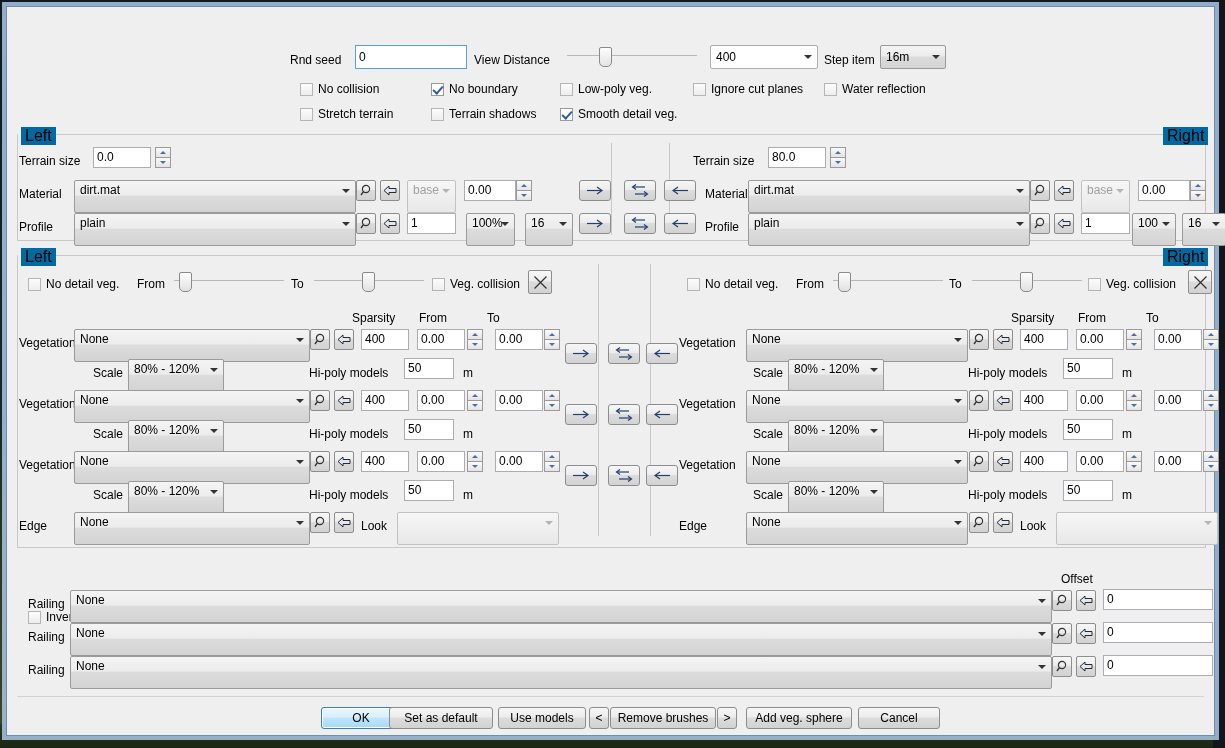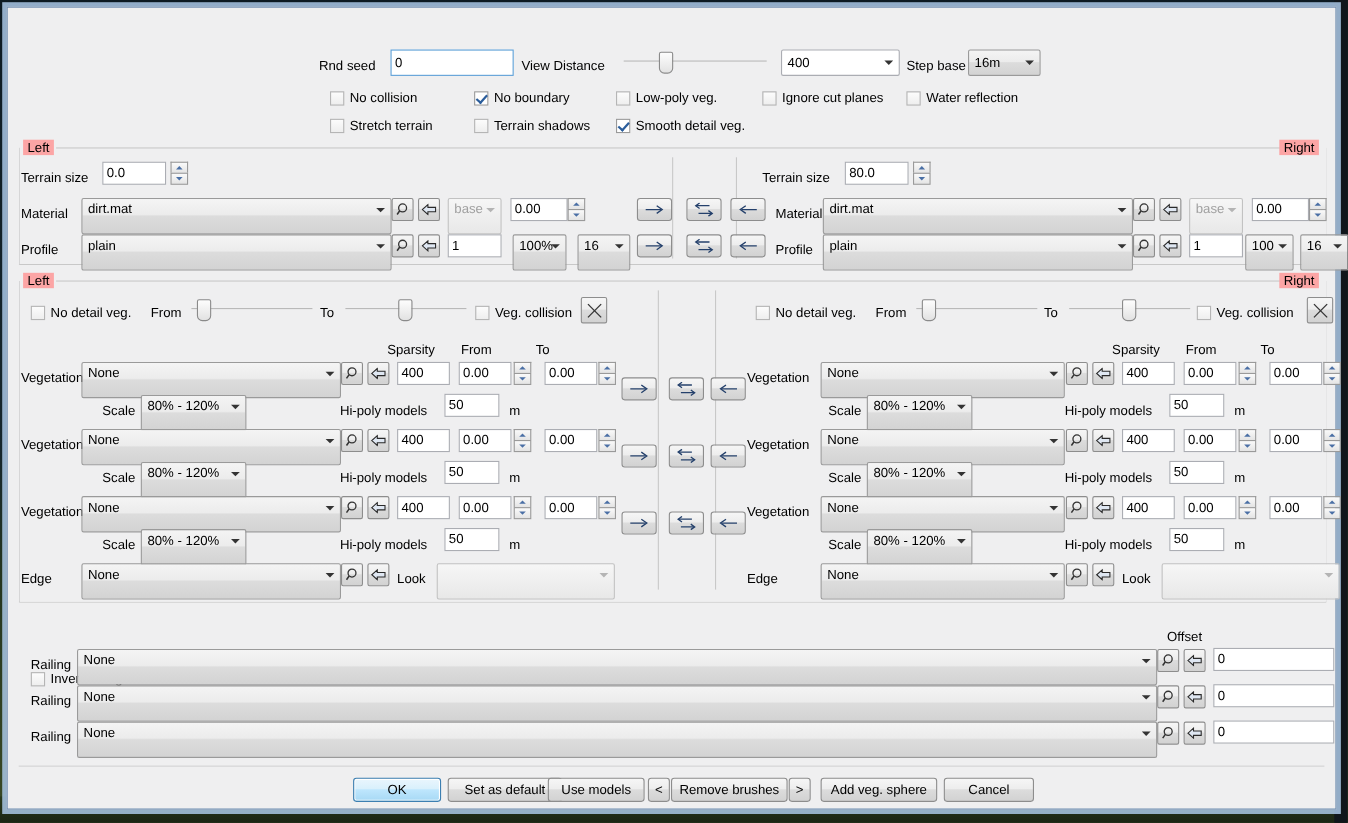--- a/index.html
+++ b/index.html
@@ -24,21 +24,21 @@
   .titlebar{height:22px;line-height:22px;padding-left:10px;
     background:#efeff0;font-size:12px;color:#111;}
   .client{position:absolute;left:4px;top:24px;width:1199px;height:700px;}
 
   .lbl{font-size:12px;color:#000;white-space:nowrap;}
   .abs{position:absolute;}
 
   
   .group{position:absolute;border:1px solid #c8c8c8;border-radius:1px;}
   .group-line{position:absolute;height:1px;background:#c8c8c8;}
-  .grp-title{position:absolute;background:#fca5a5;padding:0 4px;font-size:12px;}
+  .grp-title{position:absolute;background:#0369a1;padding:0 4px;font-size:16px;}
 
   
   .txt{position:absolute;box-sizing:border-box;background:#fff;
     border:1px solid #abadb3;font-size:12px;color:#000;
     padding:0 3px;line-height:19px;height:21px;}
   .txt.focus{border:1px solid #5b9ed6;}
   .combo{position:absolute;box-sizing:border-box;height:33px;
     background:linear-gradient(180deg,#f4f4f4 0%,#ececec 45%,#dcdcdc 50%,#d3d3d3 100%);
     border:1px solid #9a9a9a;border-radius:2px;font-size:12px;
     line-height:19px;padding:0 16px 0 5px;color:#000;white-space:nowrap;overflow:hidden;}
@@ -102,21 +102,21 @@
     <div class="lbl abs" style="left:463px;top:22px;">View Distance</div>
     <div class="slider" style="left:556px;top:14px;width:130px;">
       <div class="track"></div>
       <div class="hnd" style="left:32px;"></div>
     </div>
     <div class="combo white" style="left:699px;top:14px;width:108px;height:24px;line-height:22px;">
       <span>400</span>
       <span class="arr" style="top:9px;"></span>
     </div>
 
-    <div class="lbl abs" style="left:813px;top:22px;">Step base</div>
+    <div class="lbl abs" style="left:813px;top:22px;">Step item</div>
     <div class="combo" style="left:869px;top:14px;width:66px;height:24px;line-height:22px;">
       <span>16m</span>
       <span class="arr" style="top:9px;"></span>
     </div>
 
     <div class="chk" style="left:289px;top:51px;">
       <span class="box"></span>
       <span>No collision</span>
     </div>
     <div class="chk on" style="left:420px;top:51px;">
@@ -821,21 +821,21 @@
     <div class="sqbtn" style="left:1065px;top:625px;">
       <svg width="14" height="11" viewBox="0 0 14 11">
           <path d="M6 1 L1 5.5 L6 10 L6 7.5 L13 7.5 L13 3.5 L6 3.5 Z" fill="#dfe7f2" stroke="#2a2a2a" stroke-width="1"></path>
         </svg>
     </div>
     <div class="txt" style="left:1092px;top:624px;width:110px;">0</div>
 
     <div class="abs" style="left:6px;top:665px;width:1187px;height:1px;background:#d3d3d3;"></div>
 
     <div class="btn def" style="left:290px;top:676px;width:80px;height:22px;">OK</div>
-    <div class="btn" style="left:396px;top:676px;width:104px;height:22px;">Set as default</div>
+    <div class="btn" style="left:378px;top:676px;width:104px;height:22px;">Set as default</div>
     <div class="btn" style="left:487px;top:676px;width:88px;height:22px;">Use models</div>
     <div class="btn" style="left:578px;top:676px;width:20px;height:22px;">&lt;</div>
     <div class="btn" style="left:599px;top:676px;width:106px;height:22px;">Remove brushes</div>
     <div class="btn" style="left:706px;top:676px;width:20px;height:22px;">&gt;</div>
     <div class="btn" style="left:735px;top:676px;width:106px;height:22px;">Add veg. sphere</div>
     <div class="btn" style="left:847px;top:676px;width:82px;height:22px;">Cancel</div>
 
   </div>
 </div>
 

